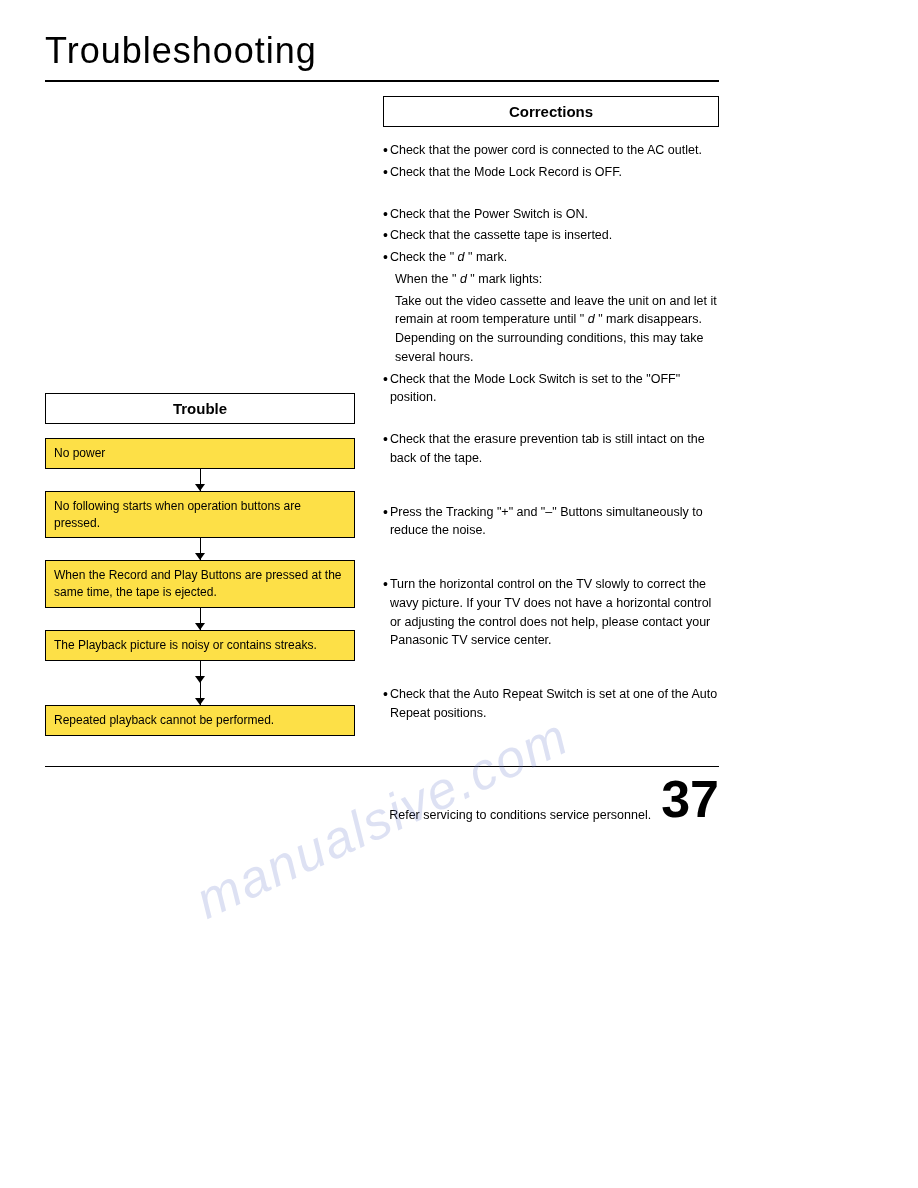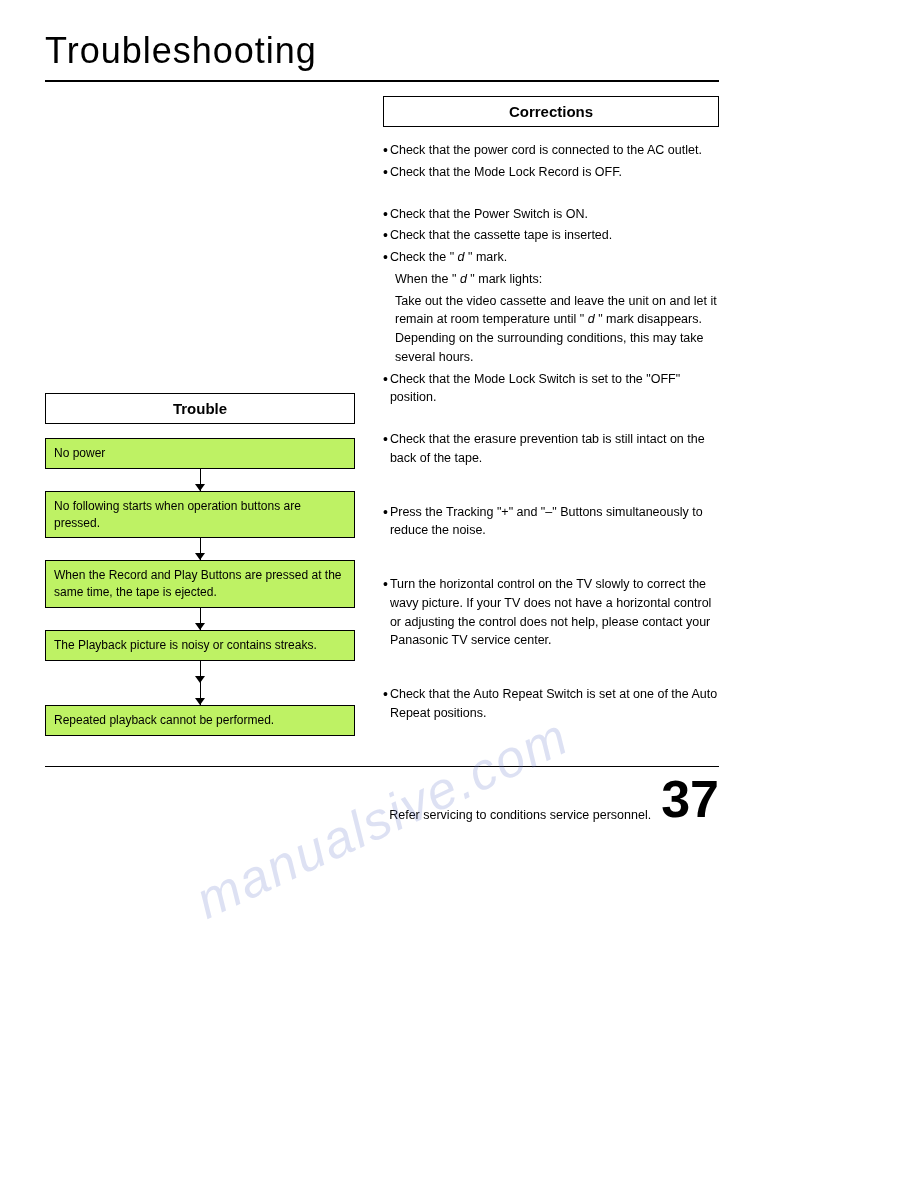--- a/index.html
+++ b/index.html
@@ -56,21 +56,21 @@
       margin-bottom: 0;
     }
     .trouble-flow {
       margin-top: 0;
     }
     .trouble-item {
       border: 1px solid #000;
       padding: 6px 8px;
       font-size: 12px;
       line-height: 1.4;
-      background: #bef264;
+      background: #fde047;
       margin-top: 0;
     }
     .flow-connector {
       display: flex;
       justify-content: center;
       align-items: center;
       height: 22px;
       position: relative;
     }
     .flow-line {

